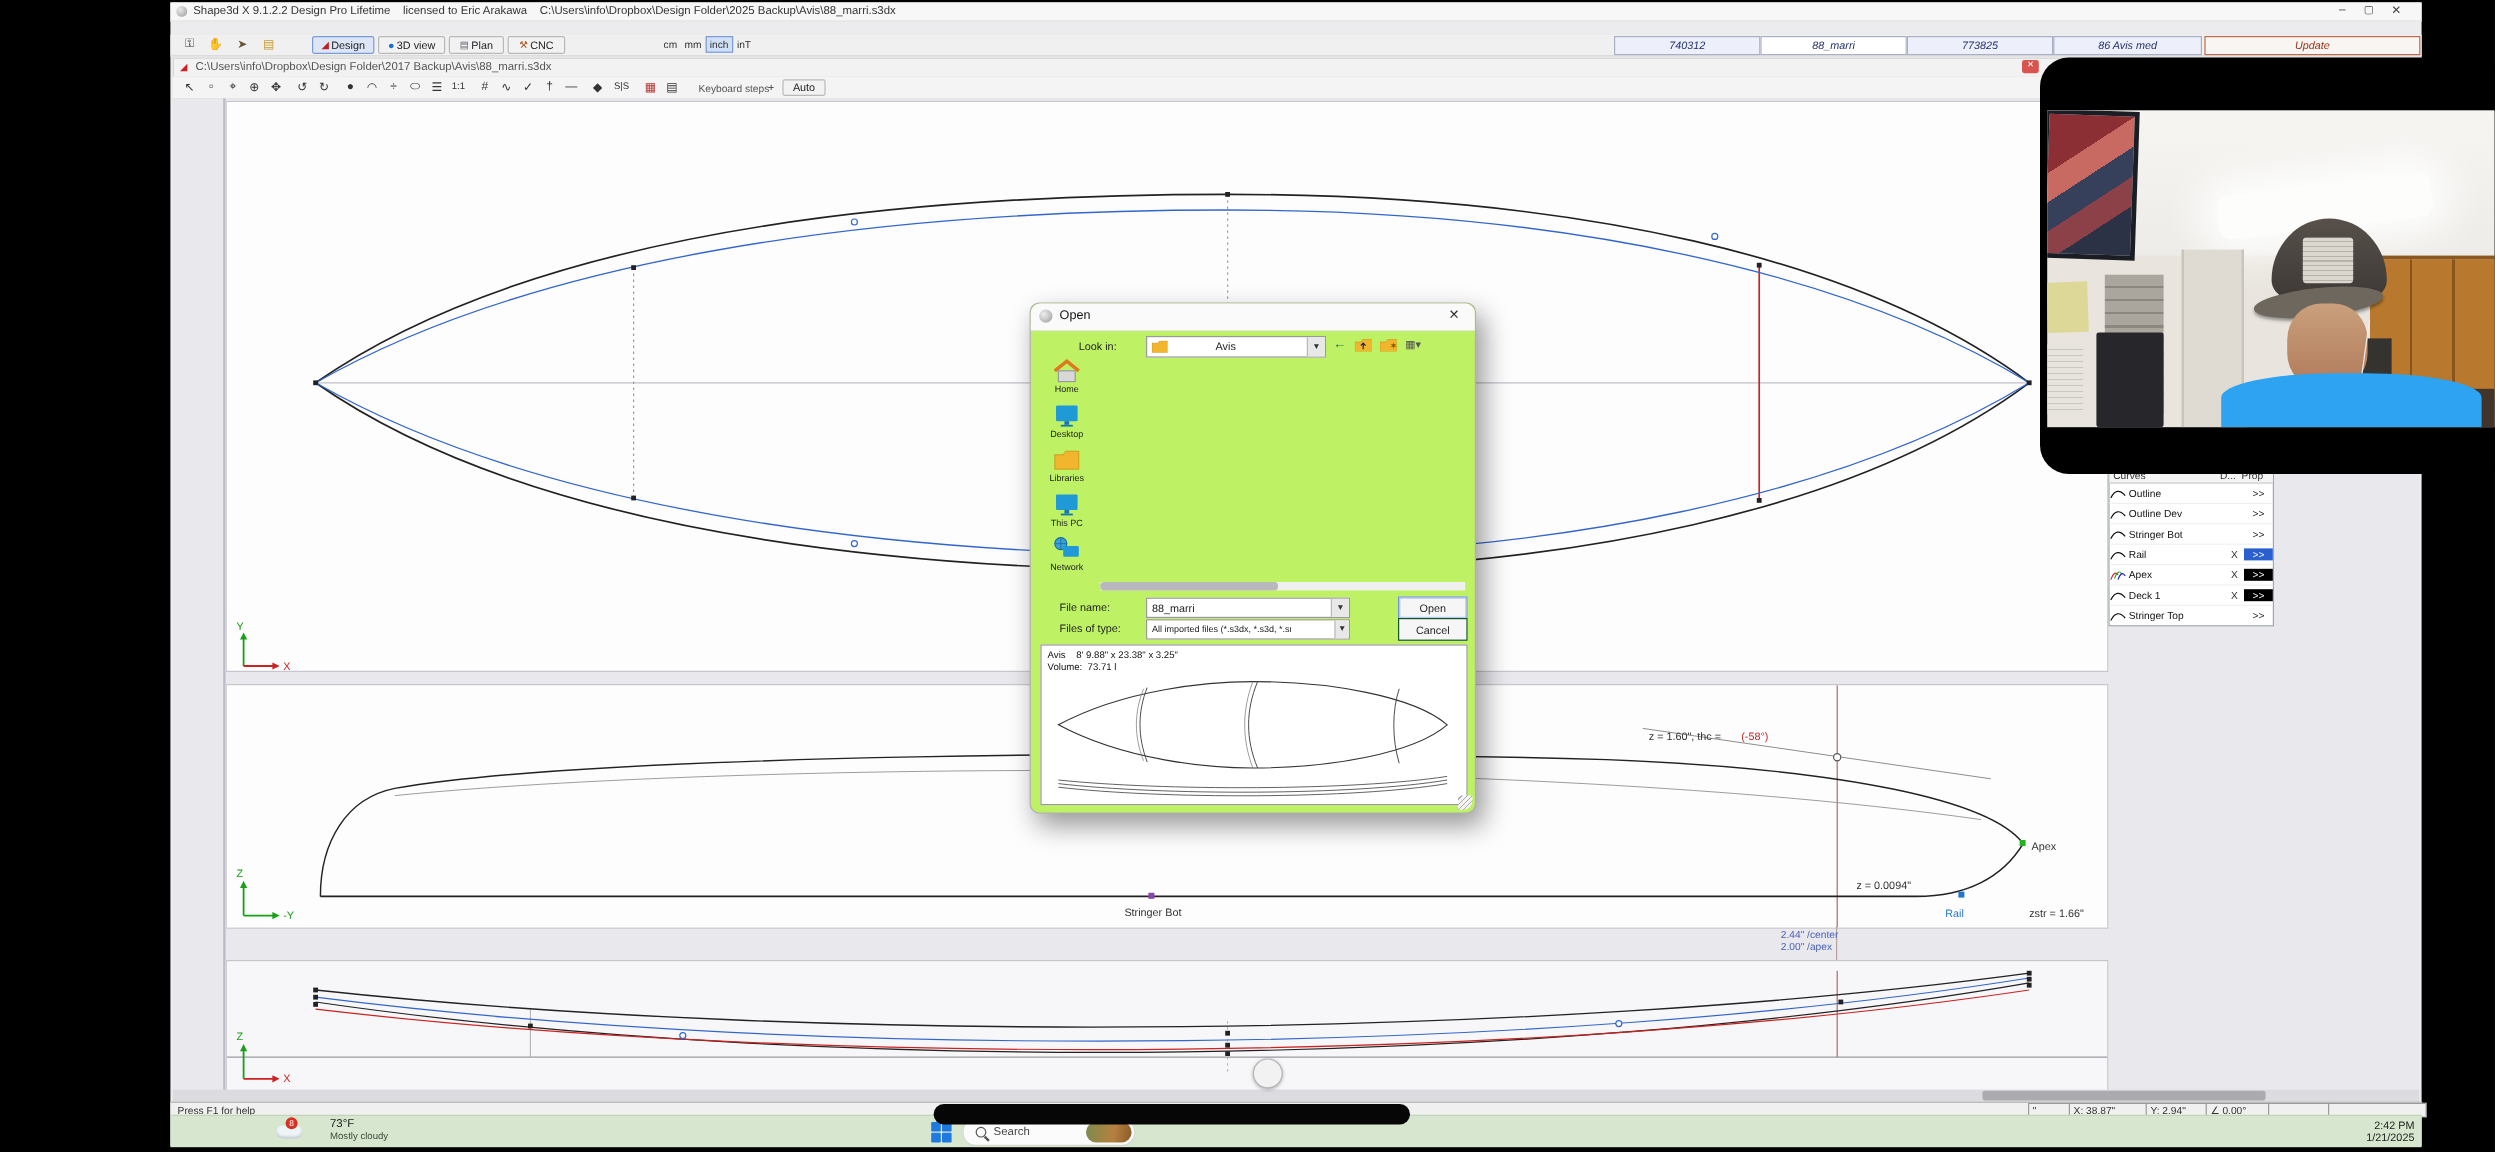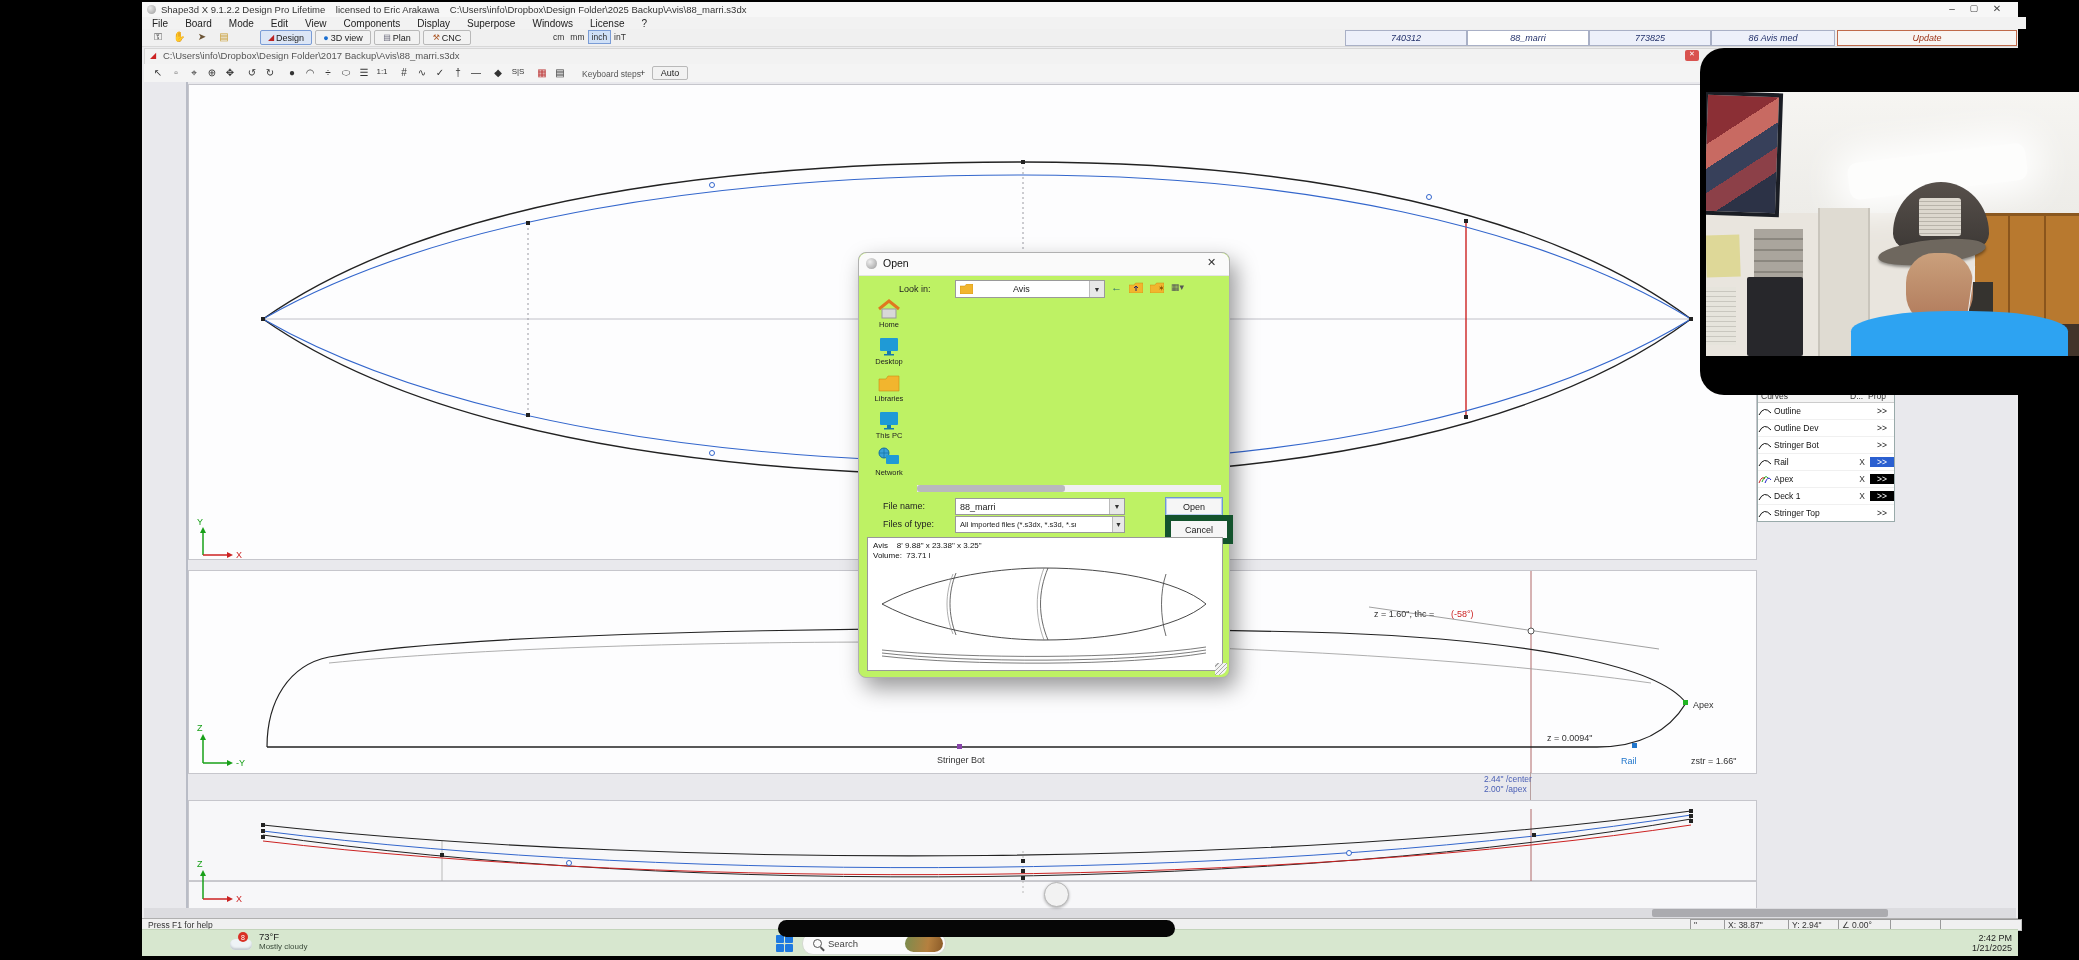--- a/index.html
+++ b/index.html
@@ -22,21 +22,21 @@
           font-size:8.5px;color:#333;display:flex;align-items:center;padding:0 3px;background:#f0f0f0;}
   .dlg{position:absolute;background:#bef264;border:1px solid #b0b0b0;border-radius:8px;
        box-shadow:6px 10px 22px rgba(0,0,0,.4);}
   .dlabel{font-size:9px;color:#222;}
   .combo{position:absolute;background:#fff;border:1px solid #9a9a9a;display:flex;align-items:center;font-size:9px;gap:36px;}
   .dd{margin-left:auto;width:14px;align-self:stretch;background:#e8e8e8;border-left:1px solid #bbb;
       display:flex;align-items:center;justify-content:center;font-size:7px;color:#333;}
   .place{display:flex;flex-direction:column;align-items:center;margin-bottom:7px;width:48px;}
   .place span{font-size:7.5px;color:#222;margin-top:1px;}
   .dbtn{position:absolute;display:flex;align-items:center;justify-content:center;font-size:9px;background:#f6f6f6;
-        border:6px solid #14532d;color:#222;}
+        border:1px solid #14532d;color:#222;}
   .crow{display:flex;align-items:center;height:16px;border-bottom:1px solid #f0f0f0;font-size:8.5px;color:#111;}
   .crow .nm{flex:1;padding-left:2px;}
   .crow .xc{width:16px;text-align:center;color:#333;}
   .crow .pp{width:24px;text-align:center;color:#222;}
   .pp.blue{background:#2a5fd0;color:#fff;}
   .pp.black{background:#000;color:#fff;}
   .tile{width:24px;height:24px;border-radius:5px;display:flex;align-items:center;justify-content:center;
         font-size:12px;color:#fff;position:relative;}
   .mag{position:relative;width:7px;height:7px;border:1.5px solid #555;border-radius:50%;margin:0 6px 0 10px;}
   .mag i{position:absolute;width:5px;height:1.5px;background:#555;transform:rotate(45deg);right:-4px;bottom:-2px;}
@@ -51,33 +51,20 @@
   <div class="screen">
 
     <div class="abs" style="left:0;top:0;width:1876px;height:15px;background:#f7f7f7;border-bottom:1px solid #e2e2e2;">
       <div class="abs" style="left:5px;top:3px;width:9px;height:9px;border-radius:50%;background:radial-gradient(circle at 35% 35%,#e8e8e8,#9a9a9a);"></div>
       <div class="abs tb" style="left:19px;top:2px;width:1500px;">Shape3d X 9.1.2.2 Design Pro Lifetime    licensed to Eric Arakawa    C:\Users\info\Dropbox\Design Folder\2025 Backup\Avis\88_marri.s3dx</div>
       <div class="abs" style="left:1800px;top:1px;width:20px;text-align:center;font-size:10px;color:#444;">–</div>
       <div class="abs" style="left:1822px;top:1px;width:20px;text-align:center;font-size:9px;color:#444;">▢</div>
       <div class="abs" style="left:1845px;top:1px;width:20px;text-align:center;font-size:10px;color:#444;">✕</div>
     </div>
 
-    <div class="abs" style="left:0;top:15px;width:1876px;height:12px;background:#f2f2f2;display:flex;gap:13px;align-items:center;padding-left:8px;">
-      <span class="menuitem">File</span>
-      <span class="menuitem">Board</span>
-      <span class="menuitem">Mode</span>
-      <span class="menuitem">Edit</span>
-      <span class="menuitem">View</span>
-      <span class="menuitem">Components</span>
-      <span class="menuitem">Display</span>
-      <span class="menuitem">Superpose</span>
-      <span class="menuitem">Windows</span>
-      <span class="menuitem">License</span>
-      <span class="menuitem">?</span>
-    </div>
 
     <div class="abs" style="left:0;top:27px;width:1876px;height:17px;background:#f0f0f0;border-bottom:1px solid #d8d8d8;">
       <span class="abs toolglyph" style="left:8px;top:2px;">⚿</span>
       <span class="abs toolglyph" style="left:30px;top:2px;color:#b58b2a;">✋</span>
       <span class="abs toolglyph" style="left:52px;top:2px;color:#6b5436;">➤</span>
       <span class="abs toolglyph" style="left:74px;top:2px;color:#c79b2e;">▤</span>
       <div class="abs btn active" style="left:118px;top:1px;width:50px;height:13px;">
         <span style="color:#b22;font-size:8px;margin-right:2px;">◢</span>
         <span>Design</span>
       </div>
@@ -324,21 +311,21 @@
       <span class="abs" style="left:6px;top:1px;font-size:8.5px;color:#333;">Press F1 for help</span>
       <div class="abs sunken" style="left:1548px;top:0;width:30px;height:10px;">"</div>
       <div class="abs sunken" style="left:1582px;top:0;width:60px;height:10px;">X: 38.87"</div>
       <div class="abs sunken" style="left:1646px;top:0;width:46px;height:10px;">Y: 2.94"</div>
       <div class="abs sunken" style="left:1696px;top:0;width:48px;height:10px;">∠ 0.00°</div>
       <div class="abs sunken" style="left:1748px;top:0;width:46px;height:10px;"></div>
       <div class="abs sunken" style="left:1798px;top:0;width:74px;height:10px;"></div>
     </div>
 
     <div class="abs" style="left:0;top:927px;width:1876px;height:26px;background:#d7e7cf;border-top:1px solid #c3d4ba;">
-      <div class="abs" style="left:88px;top:2px;display:flex;align-items:center;gap:5px;">
+      <div class="abs" style="left:88px;top:2px;display:flex;align-items:flex-start;gap:21px;">
         <div style="position:relative;width:24px;height:18px;">
           <div style="position:absolute;left:0;top:6px;width:22px;height:11px;background:#eef3f6;border-radius:8px;box-shadow:inset 0 -2px 2px #c6cdd2;"></div>
           <div style="position:absolute;left:8px;top:-1px;width:10px;height:10px;border-radius:50%;background:#d93025;color:#fff;font-size:7px;display:flex;align-items:center;justify-content:center;">8</div>
         </div>
         <div style="line-height:10px;">
           <div style="font-size:9.5px;color:#222;">73°F</div>
           <div style="font-size:8px;color:#3a4a3a;">Mostly cloudy</div>
         </div>
       </div>
       <div class="abs tile" style="left:630px;top:1px;background:transparent;">

